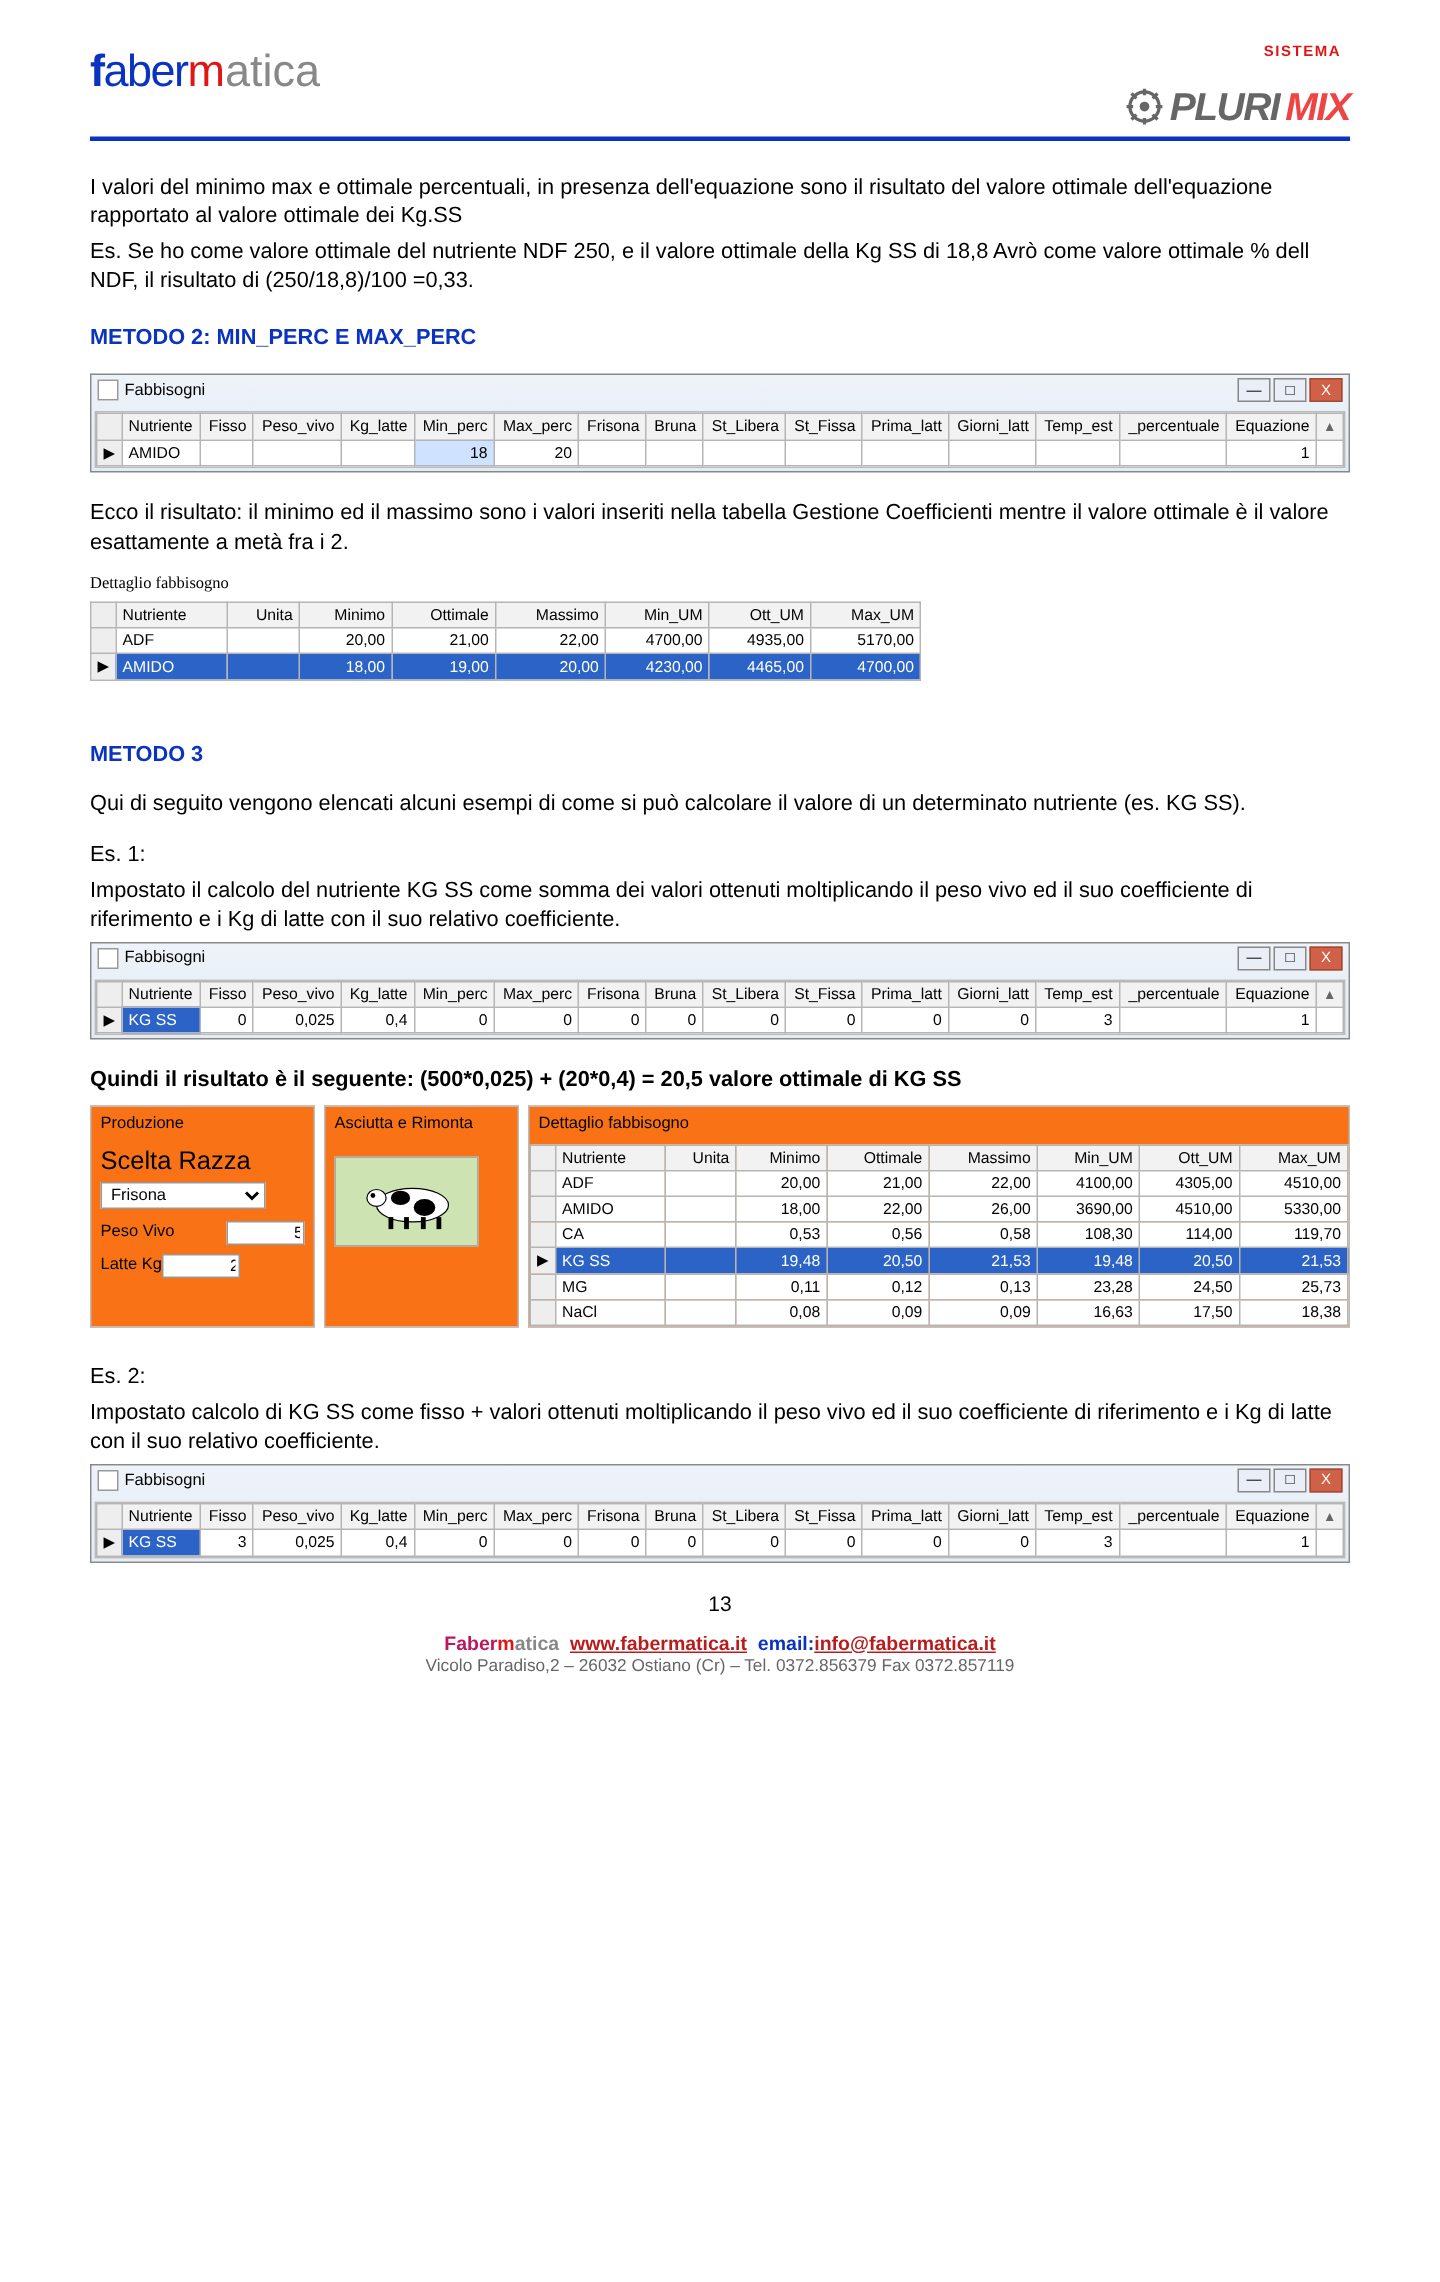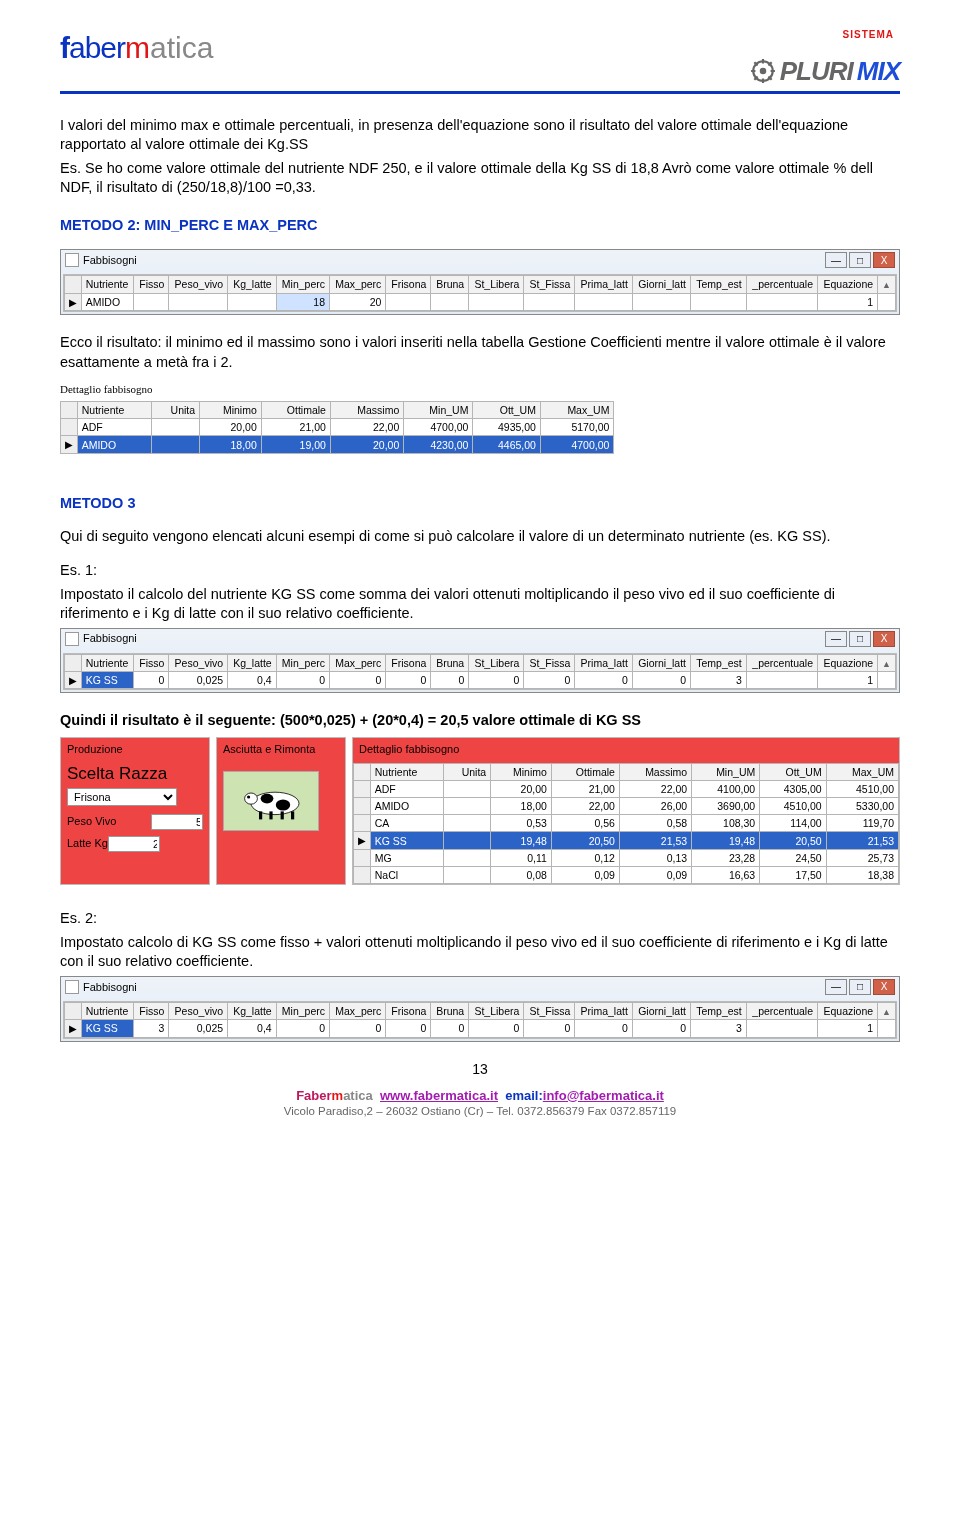--- a/index.html
+++ b/index.html
@@ -29,21 +29,21 @@
   .brand-right {
     display:flex; flex-direction:column; align-items:flex-end;
     font-family: Arial Black, Arial, sans-serif;
     gap: 12px;
   }
   .brand-right .sistema { color:#e01616; font-size:10px; letter-spacing:1px; font-weight:bold; margin-right:6px;}
   .plurimix-box {
     display:flex; align-items:center; gap:4px;
   }
   .plurimix-box .pluri { color:#666; font-size:26px; font-style:italic; font-weight:900; letter-spacing:-1px;}
-  .plurimix-box .mix  { color:#1d4ed8; font-size:26px; font-style:italic; font-weight:900; letter-spacing:-1px;}
+  .plurimix-box .mix  { color:#ef4444; font-size:26px; font-style:italic; font-weight:900; letter-spacing:-1px;}
   .plurimix-box svg { width:26px; height:26px; }
   .block { margin-bottom: 18px; }
   p { margin: 0 0 4px 0; }
   .heading { color: #0a33c2; font-weight: bold; margin: 18px 0 14px 0; }
   
   .win {
     border: 1px solid #888;
     background: linear-gradient(#eef3f9, #e3ebf5);
     margin: 4px 0 18px 0;
     font-family: Tahoma, Arial, sans-serif;
@@ -79,40 +79,40 @@
   .rowptr {
     width:16px; text-align:center; background:#eee !important;
   }
   .rowptr span { font-size:10px; }
   
   .prod {
     display:flex; gap:6px; margin: 6px 0 24px 0;
     font-family: Tahoma, Arial, sans-serif; font-size:11px;
   }
   .prod .panel {
-    border:1px solid #bbb; background:#ef4444; padding:4px 6px;
+    border:1px solid #bbb; background:#f97316; padding:4px 6px;
   }
   .prod .panel .ptitle { font-size:11px; margin-bottom:6px; }
   .prod .panel label { display:block; font-size:17px; margin:4px 0 2px 0;}
   .prod select, .prod input[type=text] {
     font-family: Tahoma, Arial, sans-serif; font-size:11px;
     border:1px solid #999; background:#fff; padding:1px 2px;
   }
   .prod input[type=text]{ width:52px; text-align:right;padding-left:44px;}
   .cowbox {
     width:96px; height:60px; background:#cde3b2;
     display:flex; align-items:center; justify-content:center;
     border:1px solid #aaa; margin-top:14px;
   }
   .cowbox svg { width:80px; height:40px; }
   .footer {
     text-align:center; font-family: Verdana, Arial, sans-serif;
     font-size:13px; margin-top:8px; padding-bottom: 20px;
   }
-  .footer .line1 a { color:#a21caf; text-decoration:underline;}
+  .footer .line1 a { color:#b91c1c; text-decoration:underline;}
   .footer .line1 { color:#0a33c2; font-weight:bold;}
   .footer .line1 .company { color:#be185d;}
   .footer .line1 .m { color:#e01616;}
   .footer .line2 { color:#666; font-size:11.5px;}
   .pgnum { text-align:center; font-size:14px; margin-top:4px;}
   .scrollhint::after{
     content:"▲"; font-size:9px; color:#666;
   }
   .scrollcol { width:14px; background:#eee; text-align:center; }
 </style>

